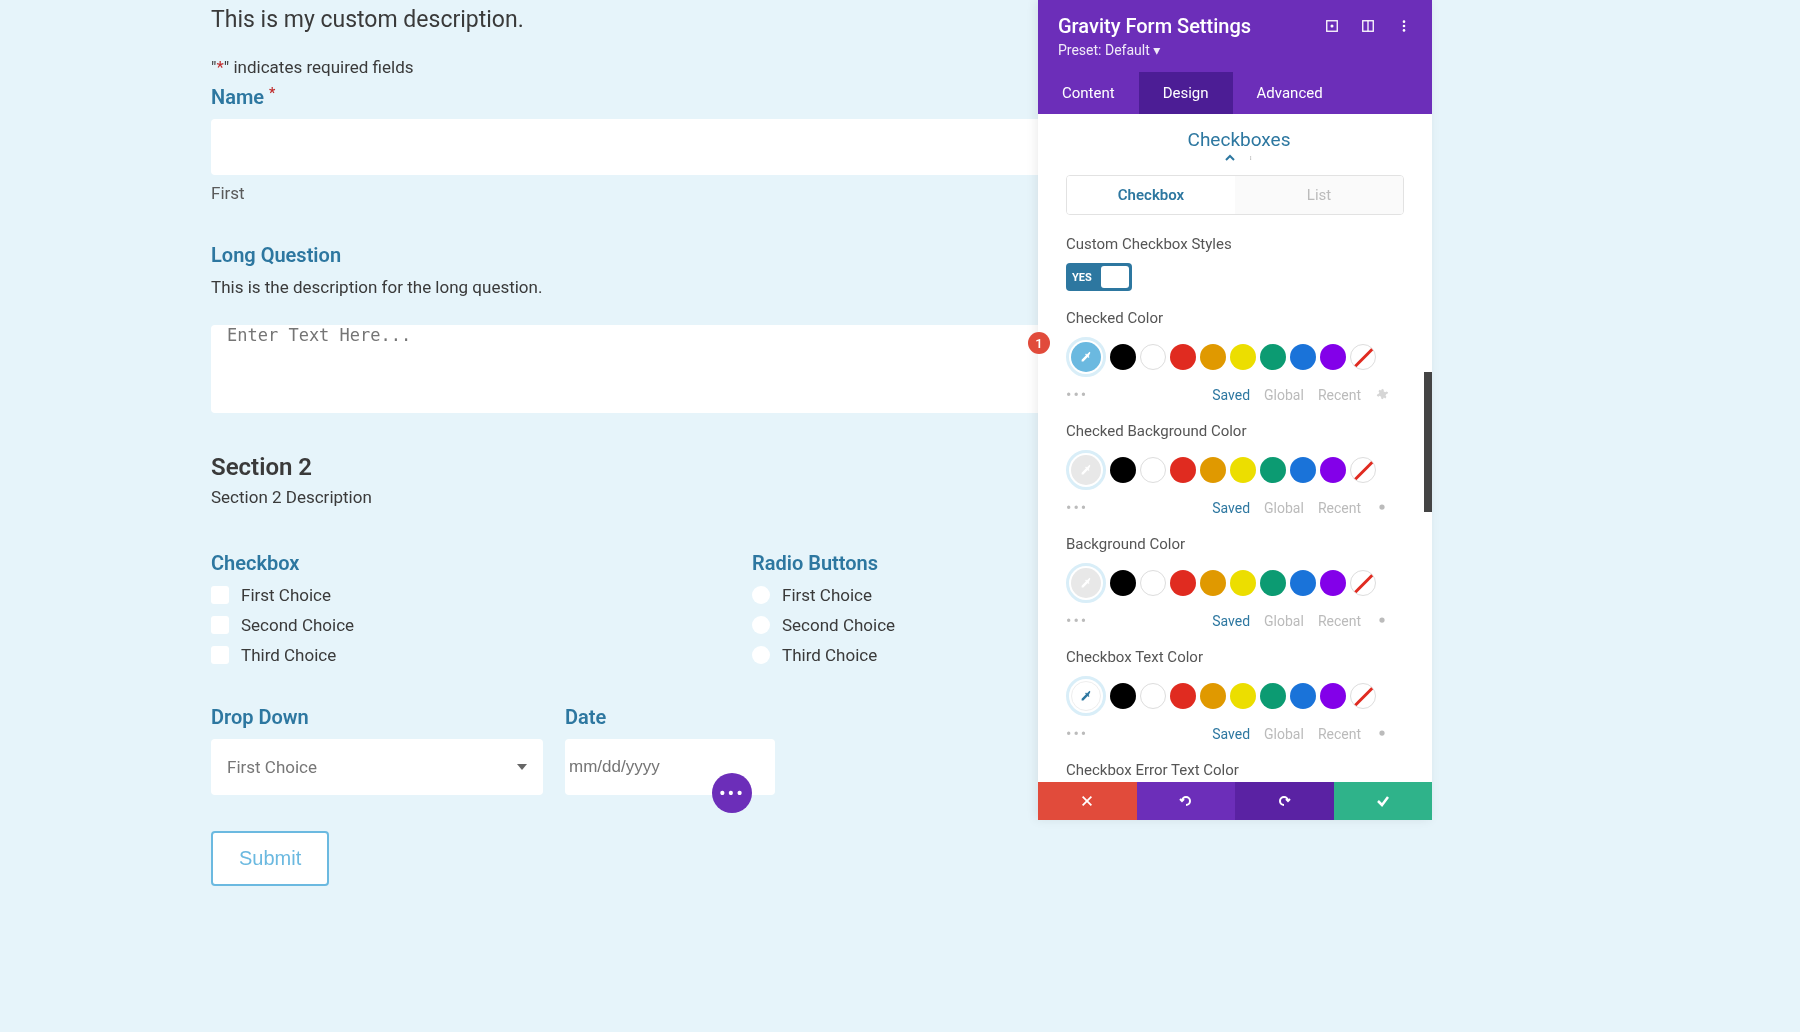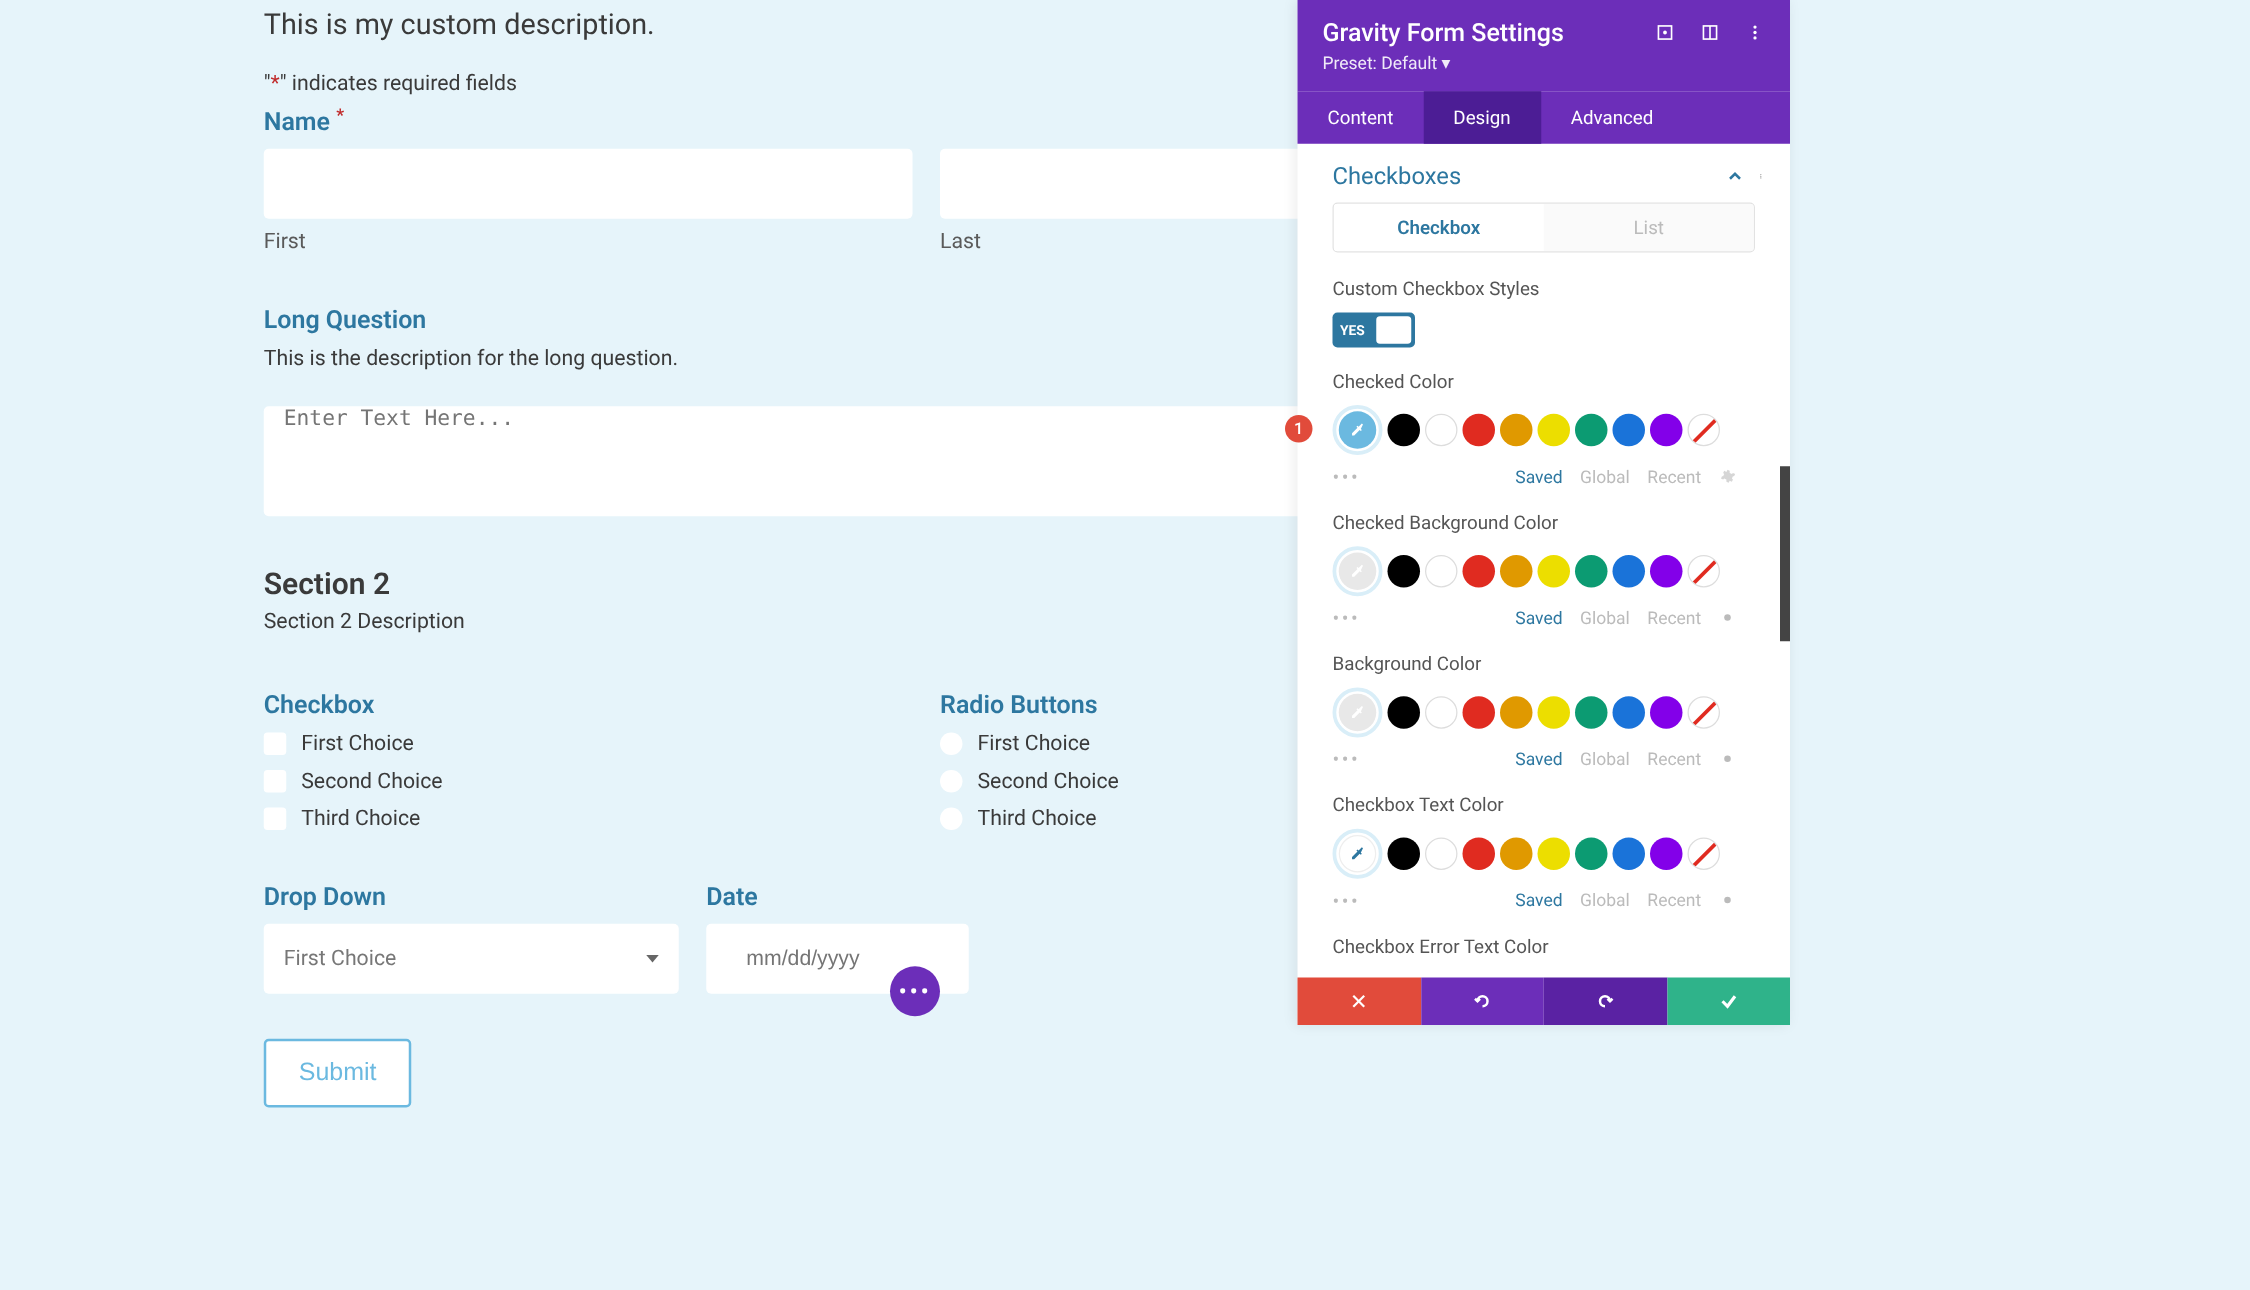--- a/index.html
+++ b/index.html
@@ -31,21 +31,21 @@
 .choice { display: flex; align-items: center; gap: 12px; margin-bottom: 10px; font-size: 17px; color: #3a3a3a; }
 .cbx { width: 18px; height: 18px; background: #fff; border-radius: 3px; }
 .rdo { width: 18px; height: 18px; background: #fff; border-radius: 50%; }
 
 .bottom-row { display: flex; gap: 22px; margin-top: 30px; align-items: flex-start; }
 .dd-col { width: 332px; }
 .date-col { width: 210px; }
 .time-col { margin-left: auto; }
 .select { width: 100%; height: 56px; background: #fff; border: none; border-radius: 4px; padding: 0 16px; font-size: 17px; color: #777; display: flex; align-items: center; justify-content: space-between; }
 .caret-down { width: 0; height: 0; border-left: 5px solid transparent; border-right: 5px solid transparent; border-top: 6px solid #666; }
-.date-input { width: 210px; height: 56px; background: #fff; border: none; border-radius: 4px; padding: 0 32px; font-size: 17px; color: #555; }
+.date-input { width: 210px; height: 56px; background: #fff; border: none; border-radius: 4px; padding: 0 4px; font-size: 17px; color: #555; }
 .time-row { display: flex; align-items: center; gap: 8px; }
 .time-input { width: 98px; height: 56px; background: #fff; border: none; border-radius: 4px; text-align: center; font-size: 17px; color: #555; }
 .time-label { color: #3a3a3a; font-size: 20px; font-weight: 600; margin-bottom: 10px; text-align: left; }
 
 .submit { margin-top: 36px; padding: 14px 26px; border: 2px solid #6bb9e0; background: #fff; color: #6bb9e0; font-size: 20px; font-weight: 500; border-radius: 4px; cursor: pointer; }
 
 .fab { position: absolute; left: 712px; top: 773px; width: 40px; height: 40px; border-radius: 50%; background: #6c2eb9; display: flex; align-items: center; justify-content: center; color: #fff; font-size: 20px; letter-spacing: 2px; }
 
 
 .panel { position: absolute; right: 368px; top: 0; width: 394px; height: 820px; background: #fff; box-shadow: -2px 0 10px rgba(0,0,0,0.08); display: flex; flex-direction: column; }
@@ -54,21 +54,21 @@
 .panel-title { font-size: 20px; font-weight: 500; }
 .panel-icons { display: flex; gap: 20px; }
 .hicon { width: 16px; height: 16px; display: flex; align-items: center; justify-content: center; }
 .preset { font-size: 14px; margin-top: 4px; opacity: 0.9; }
 
 .tabs { display: flex; background: #6c2eb9; }
 .tab { flex: none; padding: 12px 24px; color: #fff; font-size: 15px; cursor: pointer; }
 .tab.active { background: #4c1d95; }
 
 .panel-body { flex: 1; overflow-y: auto; position: relative; }
-.section-head { display: flex; align-items: center; justify-content: space-between; padding: 14px 20px 10px 28px; }
+.section-head { display: flex; align-items: center; justify-content: space-between; padding: 14px 20px 10px 28px; flex-direction: column; }
 .section-head-title { color: #2d77a0; font-size: 19px; }
 .section-head-icons { display: flex; gap: 14px; align-items: center; color: #888; }
 
 .subtabs { display: flex; margin: 0 28px 20px 28px; border: 1px solid #e2e2e2; border-radius: 4px; overflow: hidden; }
 .subtab { flex: 1; text-align: center; padding: 10px 0; font-size: 15px; cursor: pointer; }
 .subtab.active { color: #2d77a0; font-weight: 600; background: #fff; }
 .subtab.inactive { color: #bbb; background: #fafafa; }
 
 .opt-group { padding: 0 43px 18px 28px; }
 .opt-label { color: #555; font-size: 15px; margin-bottom: 10px; }
@@ -123,24 +123,20 @@
     <span>"</span><span class="star">*</span><span>" indicates required fields</span>
   </div>
 
   <div class="field-label">
     <span>Name</span> <span class="star">*</span>
   </div>
   <div class="name-row">
     <div class="name-col">
       <input class="text-input" style="">
       <div class="sub-label">First</div>
-    </div>
-    <div class="name-col">
-      <input class="text-input" style="">
-      <div class="sub-label">Last</div>
     </div>
   </div>
 
   <div class="field-label">Long Question</div>
   <div class="field-desc">This is the description for the long question.</div>
   <textarea class="textarea" placeholder="Enter Text Here..." style=""></textarea>
 
   <div class="section-title">Section 2</div>
   <div class="section-desc">Section 2 Description</div>
 

